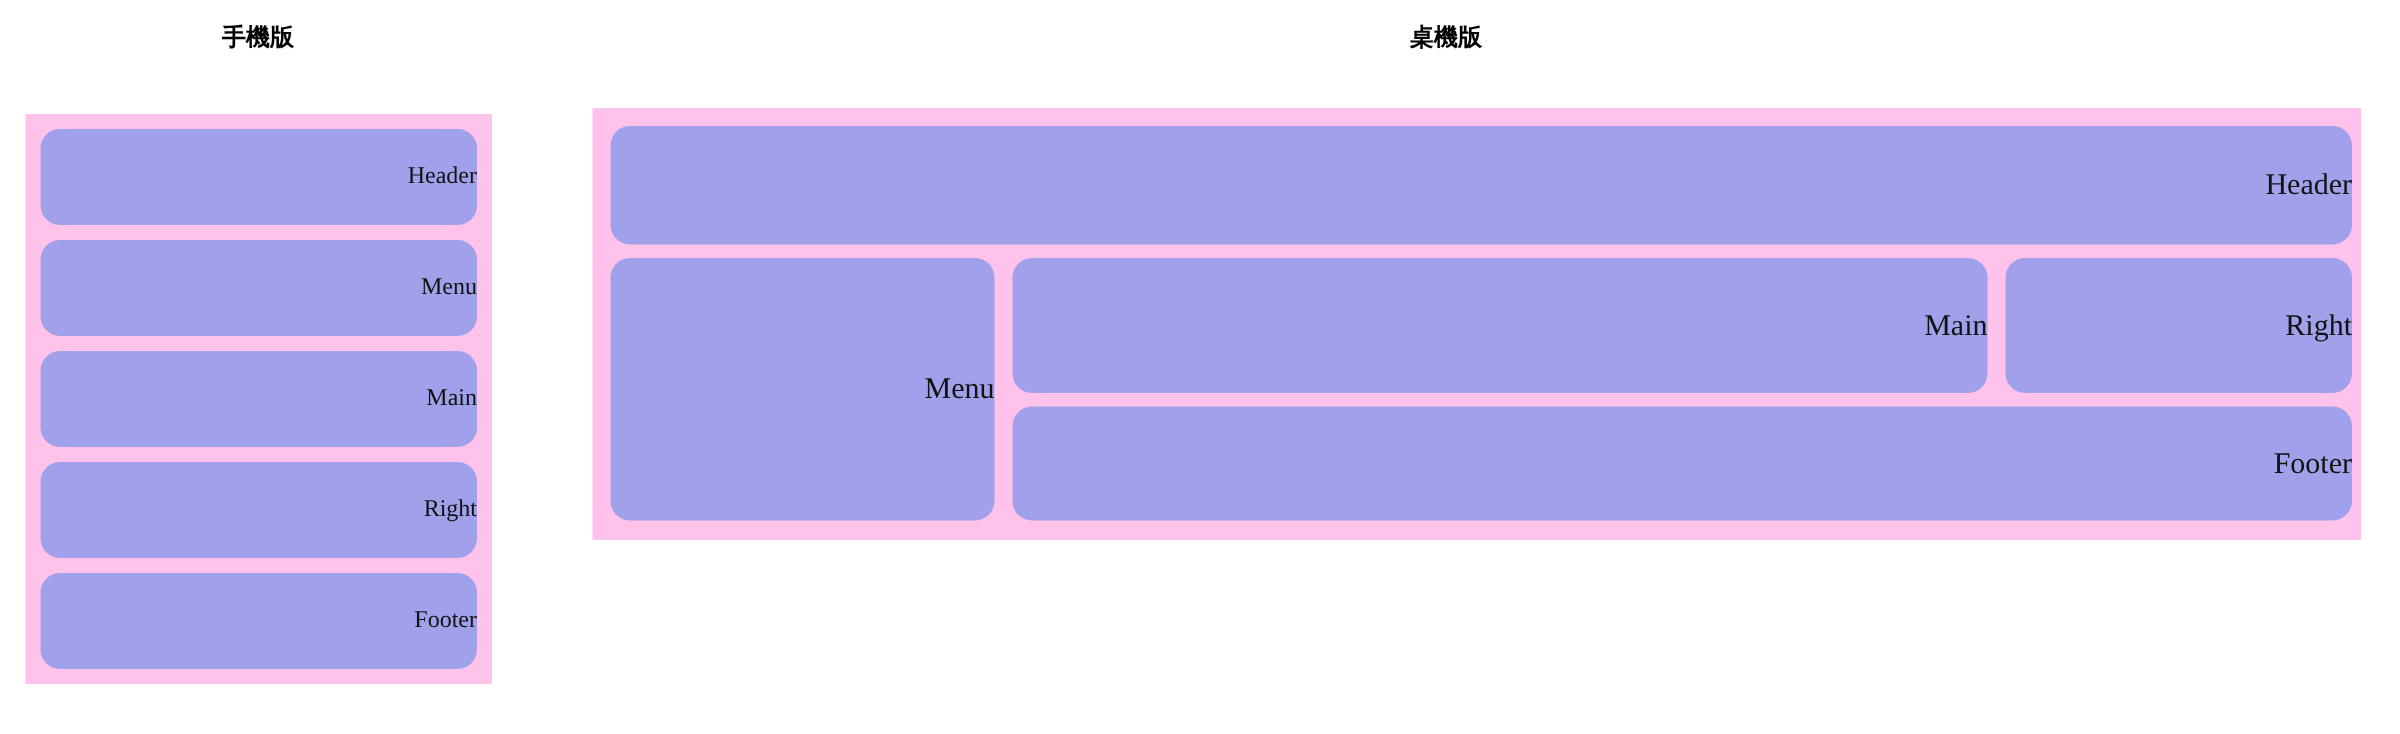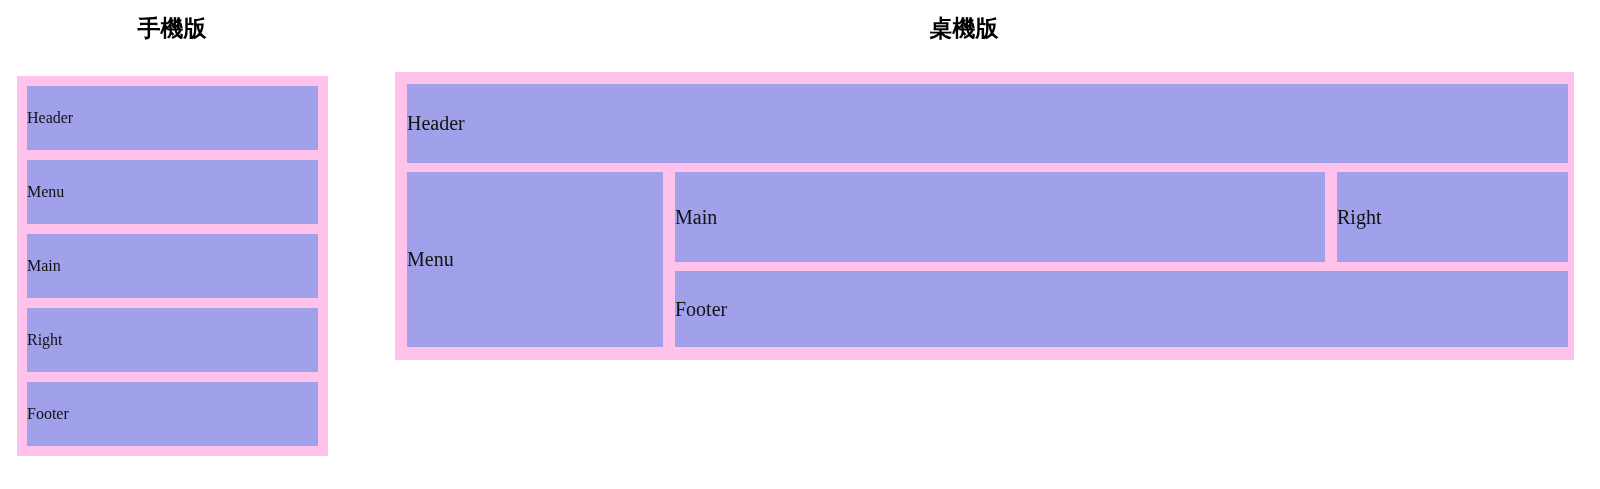--- a/index.html
+++ b/index.html
@@ -19,31 +19,32 @@
   
   .panel-wrap {
     position: absolute;
     box-sizing: border-box;
     background: var(--pink);
   }
   .cell {
     background: var(--purple);
     display: flex;
     align-items: center;
-    justify-content: flex-start;
+    justify-content: flex-end;
     box-sizing: border-box;
     color: #121212;
+    border-radius: 13px;
   }
 
   
   .section-title {
     position: absolute;
     font-family: "DejaVu Sans", "Liberation Sans", sans-serif;
     font-weight: bold;
-    font-size: 23px;
+    font-size: 16px;
     line-height: 1;
     color: #000000;
     text-align: center;
     white-space: nowrap;
     transform: translateX(-50%);
   }
   #mobile-title { left: 172px; top: 17px; }
   #desktop-title { left: 964px; top: 17px; }
 
   

